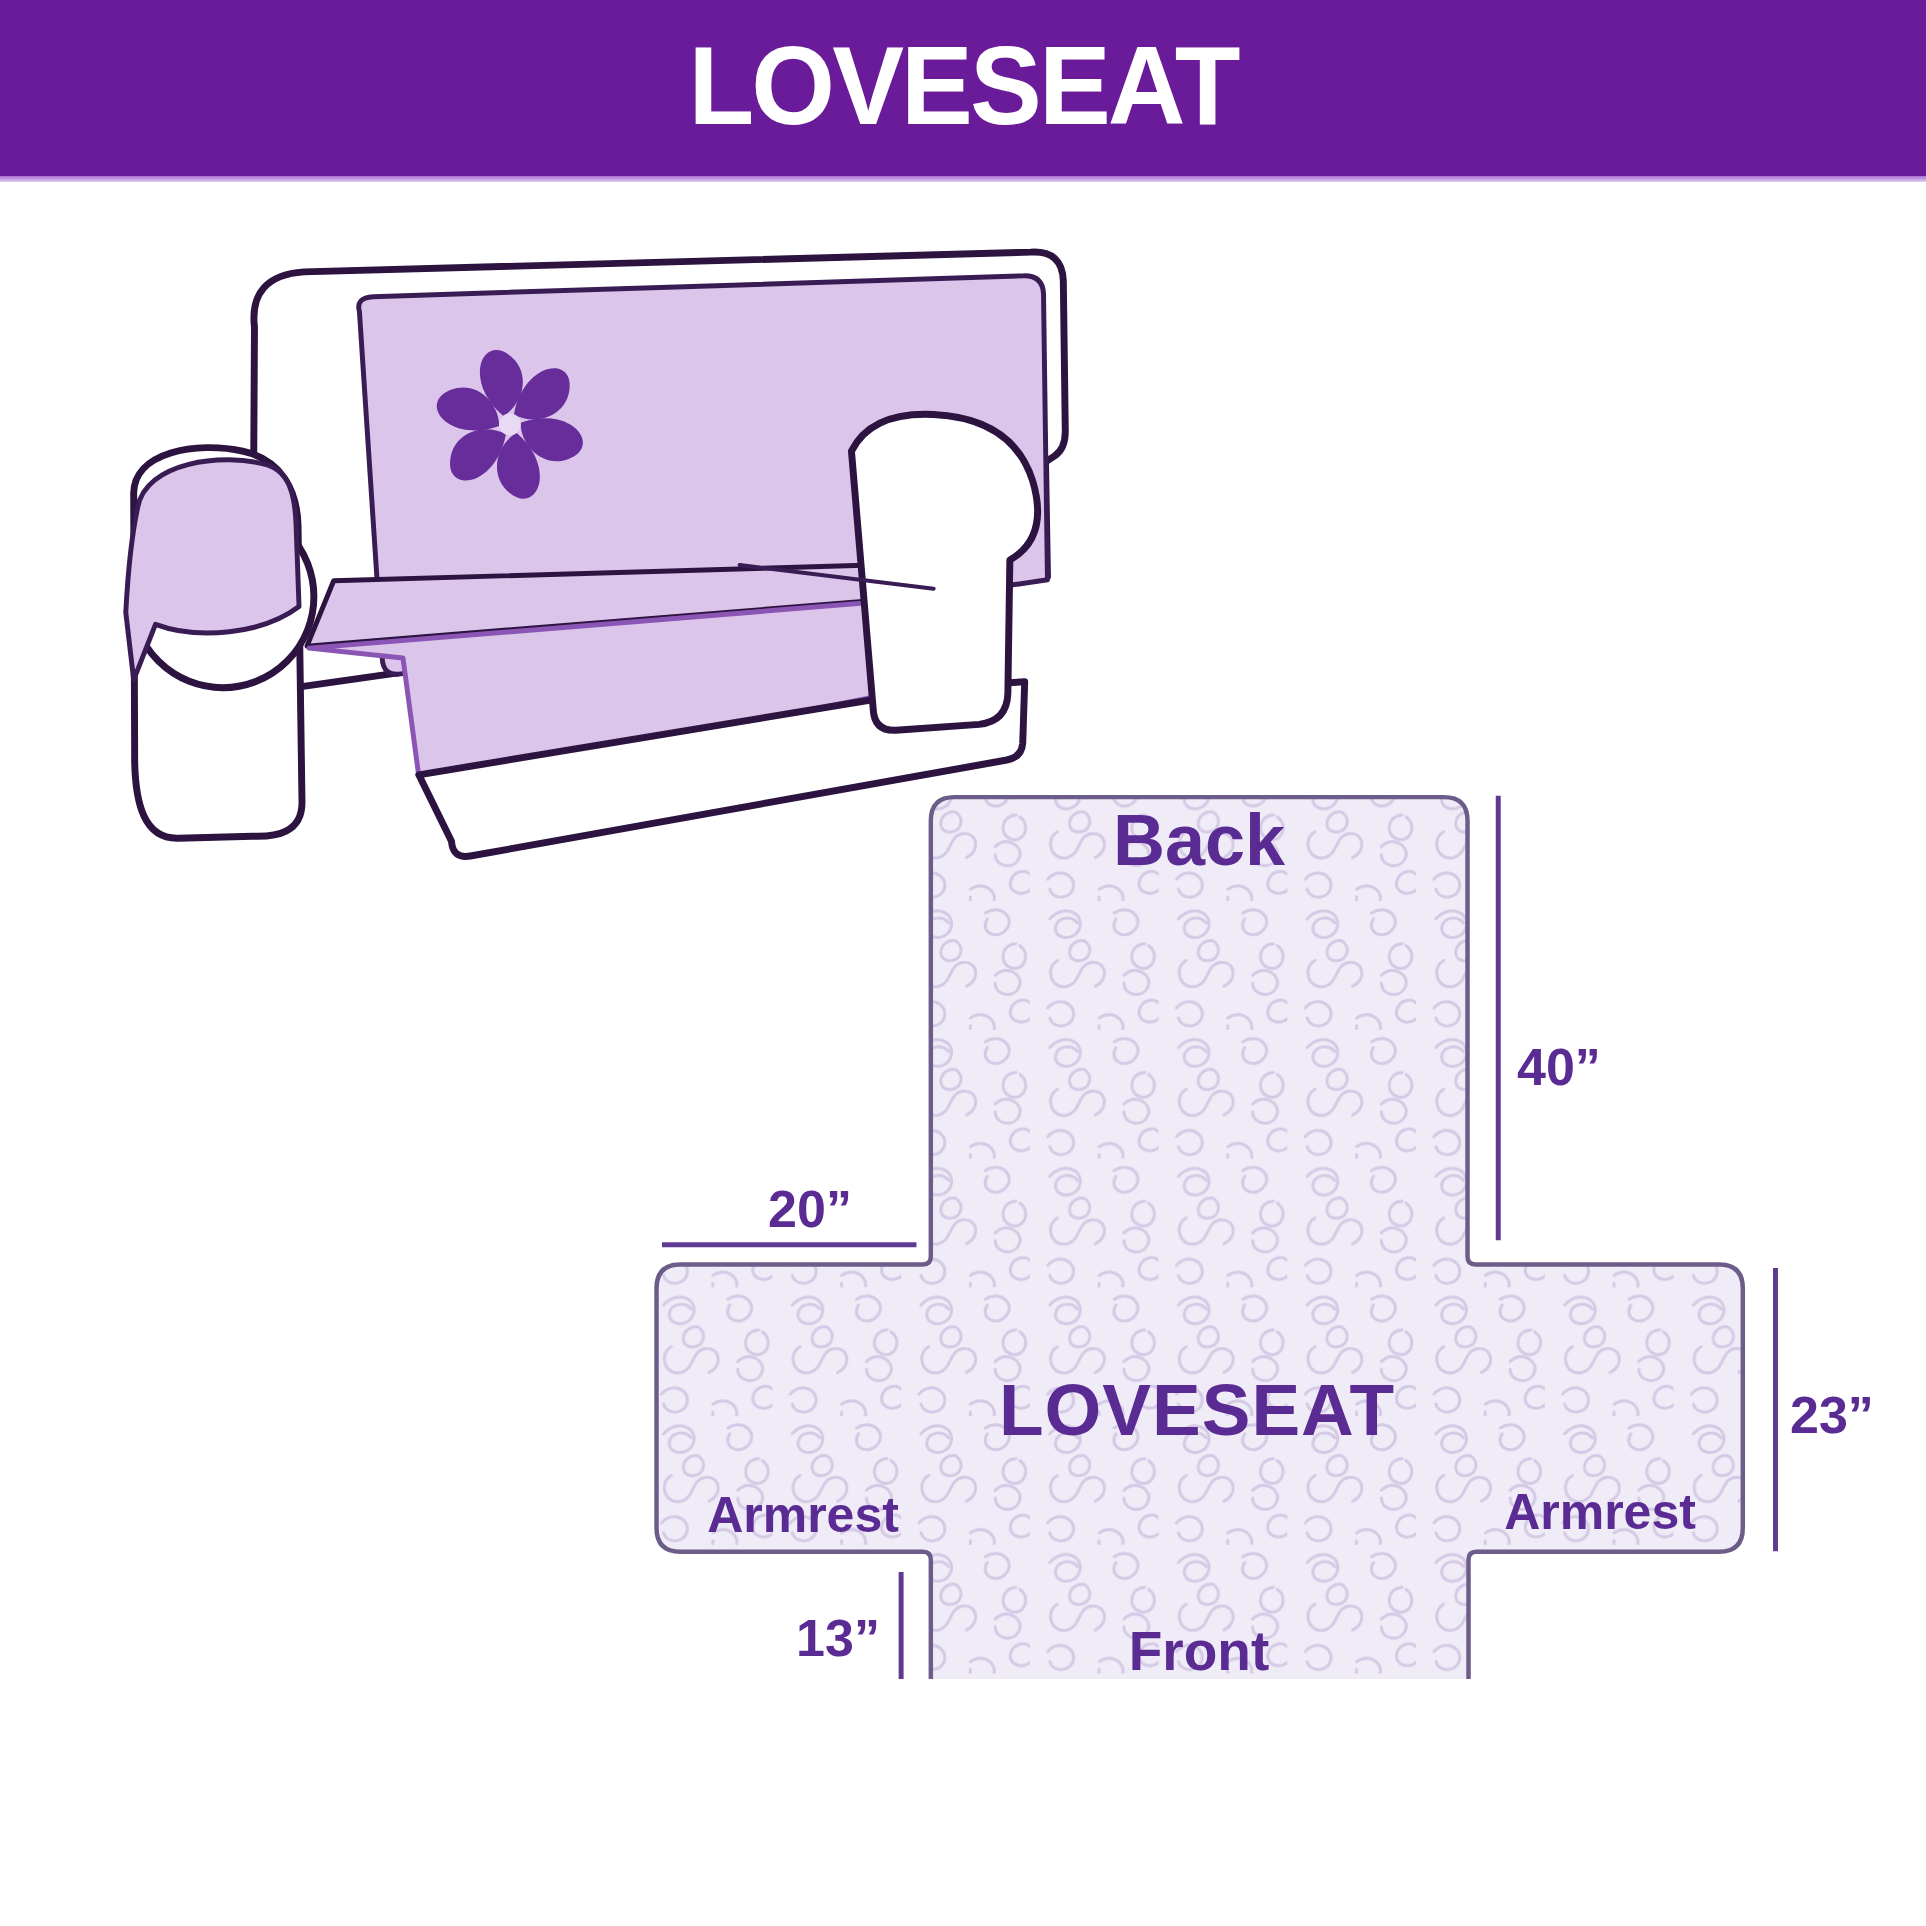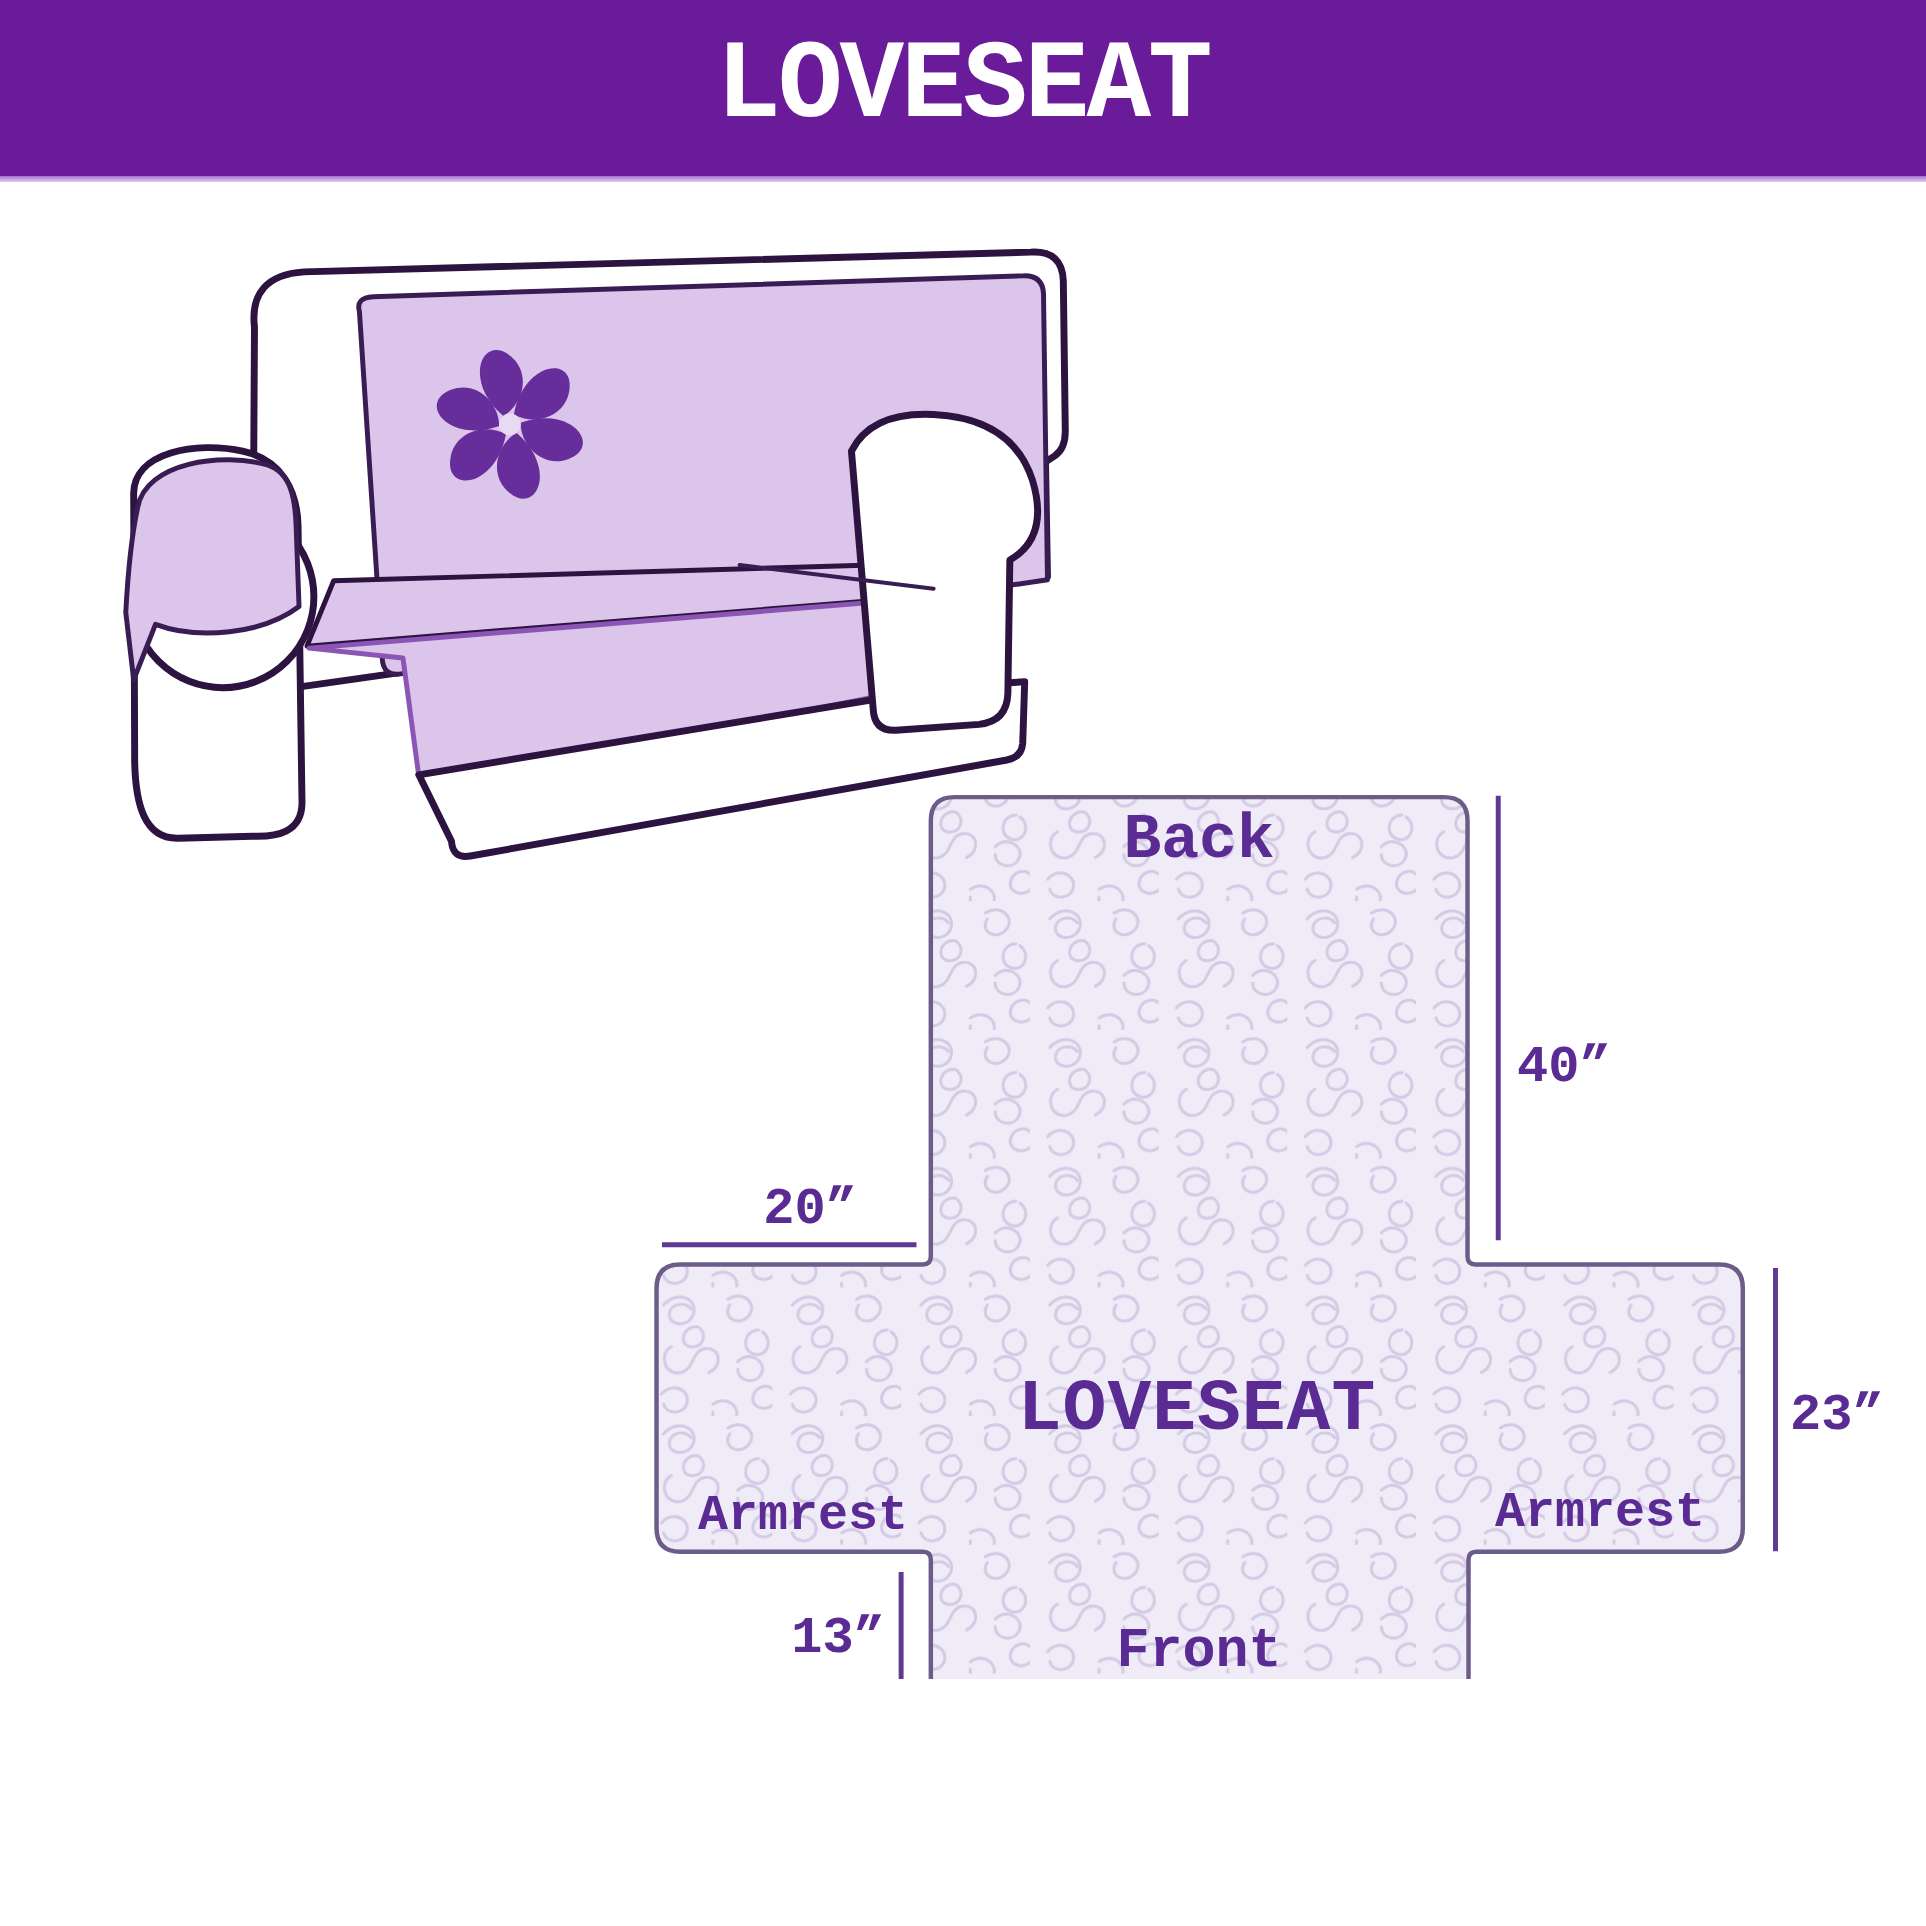--- a/index.html
+++ b/index.html
@@ -1,21 +1,21 @@
 <!DOCTYPE html>
 <html><head>
 <meta charset="utf-8">
 <style>
   html,body{margin:0;padding:0;}
   .page{
     position:relative;
     width:1927px;height:1679px;
     background:#ffffff;
     overflow:hidden;
-    font-family:Liberation Mono, monospace;
+    font-family:Liberation Sans, sans-serif;
   }
   
   .header{
     position:absolute;left:0;top:0;width:1927px;height:176px;
     background:#691b9a;
   }
   .header-divider{
     position:absolute;left:0;top:176px;width:1927px;height:6px;
     background:linear-gradient(#a96fd1,#e2cdf1);
   }
@@ -26,21 +26,21 @@
     font-size:111px;font-weight:bold;letter-spacing:-3px;
     white-space:nowrap;
   }
   
   .layer{position:absolute;left:0;top:0;}
   
   .dlabel{
     position:absolute;color:#5b2b94;font-weight:bold;white-space:nowrap;
     transform:translate(-50%,-50%);
   }
-  .lbl-back   {left:1199px;top:840px;font-size:63px;}
+  .lbl-back   {left:1199px;top:840px;font-size:72px;}
   .lbl-center {left:1197px;top:1409px;font-size:73px;letter-spacing:1px;}
   .lbl-arm-l  {left:803px; top:1515px;font-size:50px;}
   .lbl-arm-r  {left:1600px;top:1512px;font-size:50px;}
   .lbl-front  {left:1199px;top:1651px;font-size:55px;text-align:center;}
   .dim{
     position:absolute;color:#5b2b94;font-weight:bold;white-space:nowrap;
     font-size:52px;
   }
   .dim-40{left:1517px;top:1067px;transform:translate(0,-50%);}
   .dim-24{left:810px; top:1209px;transform:translate(-50%,-50%);}

